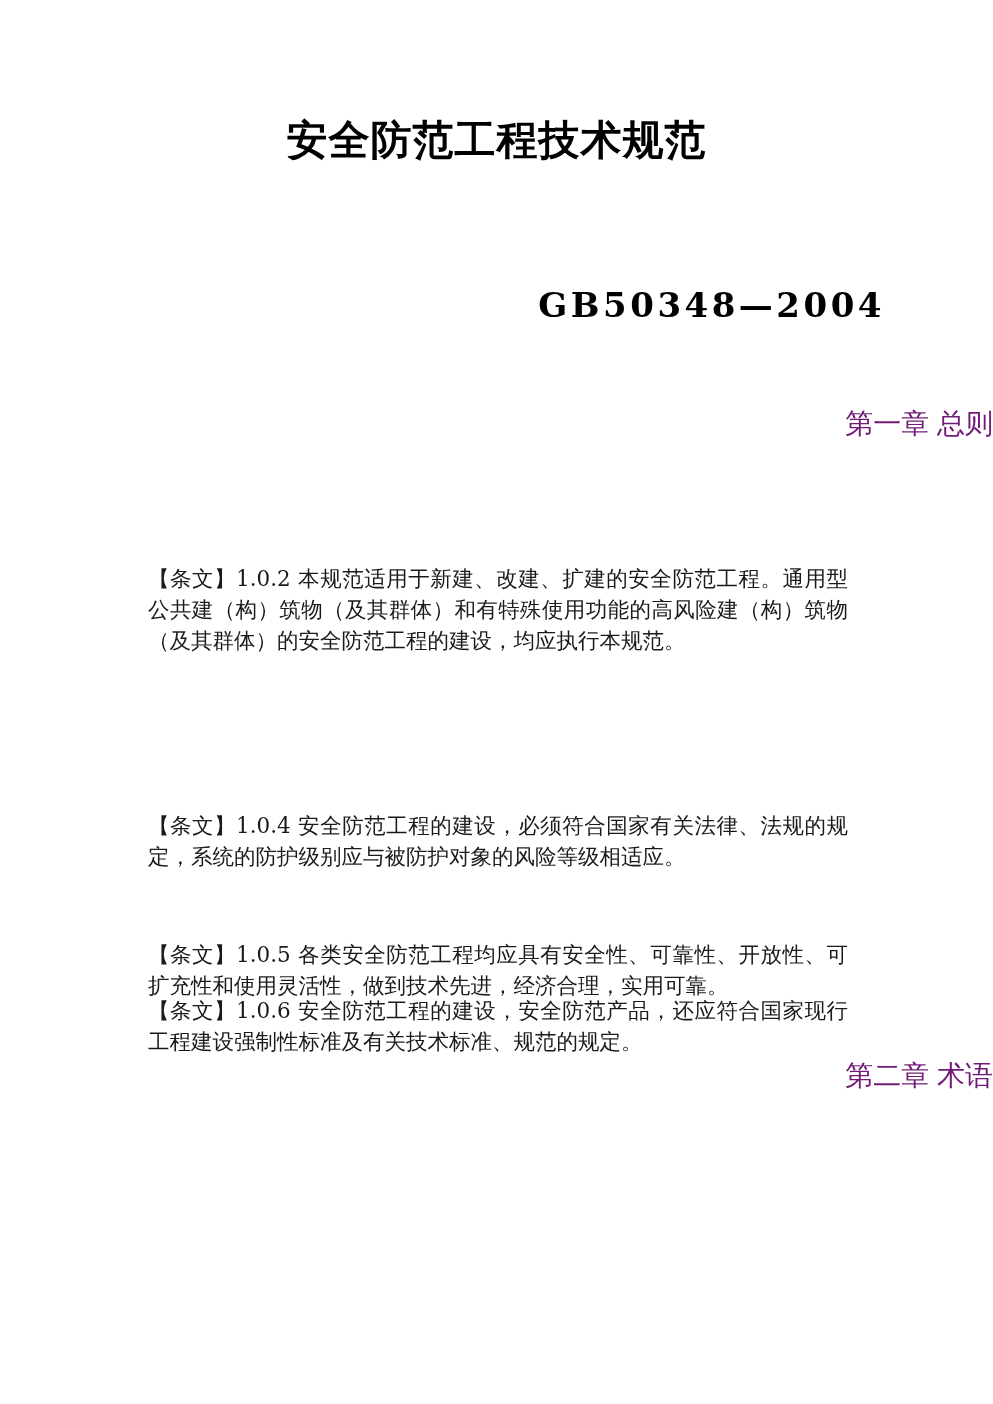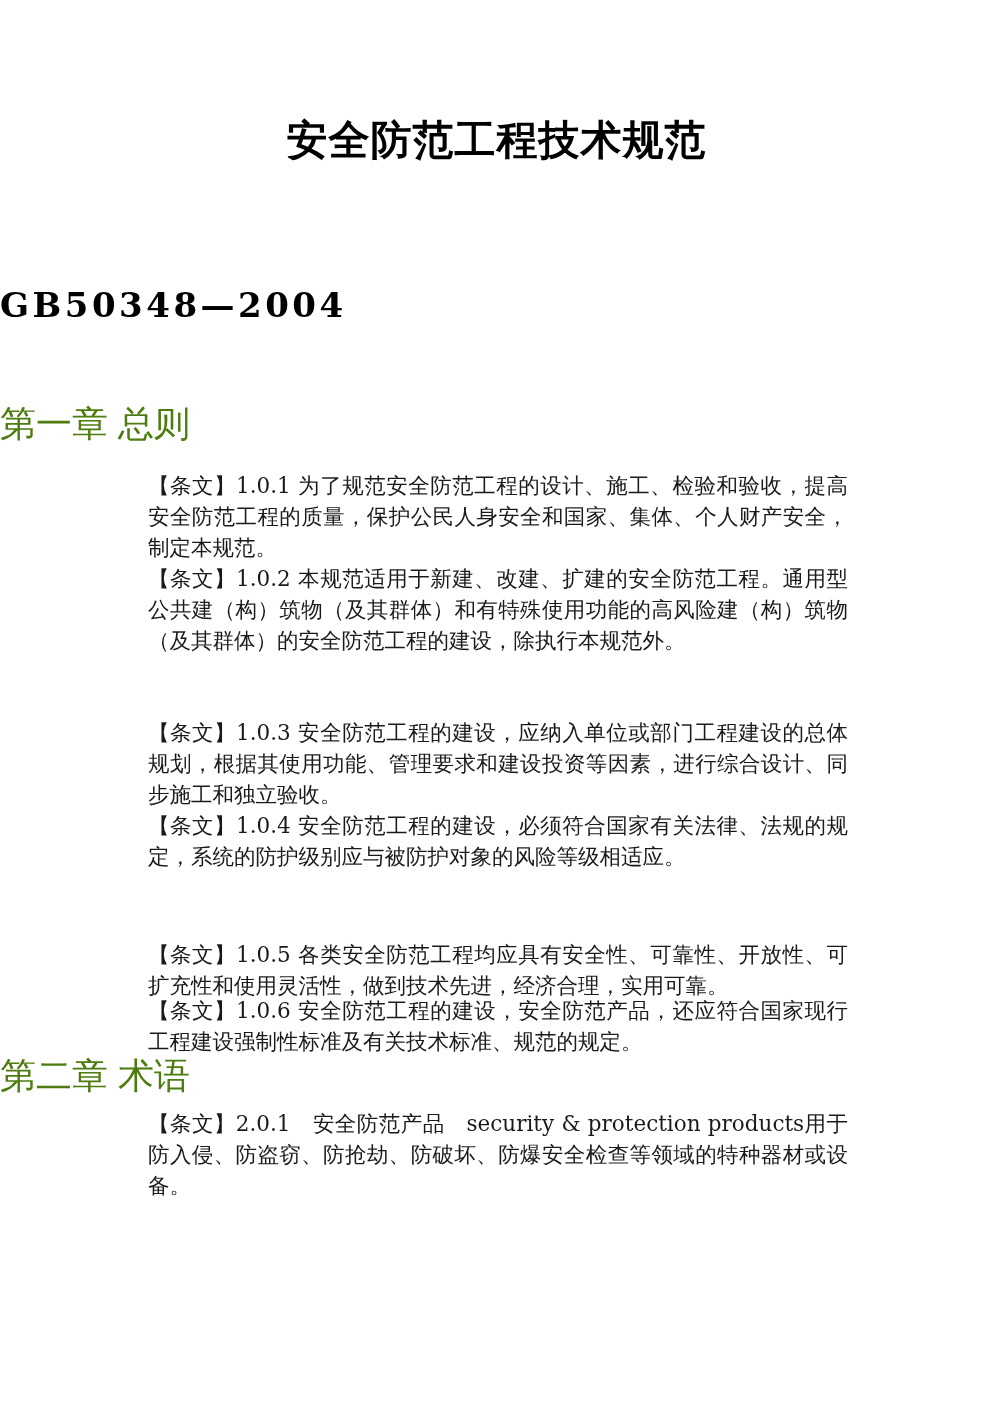--- a/index.html
+++ b/index.html
@@ -37,43 +37,43 @@
     color: #000000;
     white-space: nowrap;
   }
 
   
   .std-number {
     position: absolute;
     left: 0;
     top: 283px;
     width: 993px;
-    padding-right: 76px;
+    padding-right: 108px;
     box-sizing: border-box;
-    text-align: left;
+    text-align: right;
     font-family: "DejaVu Serif", "Liberation Serif", serif;
     font-weight: bold;
     font-size: 34px;
     line-height: 44px;
     letter-spacing: 3.5px;
     color: #000000;
     white-space: nowrap;
   }
 
   
   .chapter-heading {
     position: absolute;
     left: 0;
     width: 993px;
-    text-align: left;
+    text-align: right;
     font-family: "Liberation Sans", "DejaVu Sans", sans-serif;
     font-weight: normal;
-    font-size: 36px;
+    font-size: 28px;
     line-height: 38px;
-    color: #4d7c0f;
+    color: #701a75;
     white-space: nowrap;
   }
 
   #chapter-one-heading { top: 405px; }
   #chapter-two-heading { top: 1057px; }
 
   
   .body-block {
     position: absolute;
     left: 148px;
@@ -102,30 +102,27 @@
 <body>
 
 <div class="page">
 
   <div class="doc-title">安全防范工程技术规范</div>
 
   <div class="std-number">GB50348—2004</div>
 
   <div class="chapter-heading" id="chapter-one-heading">第一章  总则</div>
 
-  <div class="body-block" id="para-1-0-1">【条文】1.0.1 为了规范安全防范工程的设计、施工、检验和验收，提高安全防范工程的质量，保护公民人身安全和国家、集体、个人财产安全，制定本规范。</div>
 
-  <div class="body-block" id="para-1-0-2">【条文】1.0.2 本规范适用于新建、改建、扩建的安全防范工程。通用型公共建（构）筑物（及其群体）和有特殊使用功能的高风险建（构）筑物（及其群体）的安全防范工程的建设，除执行本规范外。</div>
+  <div class="body-block" id="para-1-0-2">【条文】1.0.2 本规范适用于新建、改建、扩建的安全防范工程。通用型公共建（构）筑物（及其群体）和有特殊使用功能的高风险建（构）筑物（及其群体）的安全防范工程的建设，均应执行本规范。</div>
 
-  <div class="body-block" id="para-1-0-3">【条文】1.0.3 安全防范工程的建设，应纳入单位或部门工程建设的总体规划，根据其使用功能、管理要求和建设投资等因素，进行综合设计、同步施工和独立验收。</div>
 
   <div class="body-block" id="para-1-0-4">【条文】1.0.4 安全防范工程的建设，必须符合国家有关法律、法规的规定，系统的防护级别应与被防护对象的风险等级相适应。</div>
 
   <div class="body-block" id="para-1-0-5">【条文】1.0.5 各类安全防范工程均应具有安全性、可靠性、开放性、可扩充性和使用灵活性，做到技术先进，经济合理，实用可靠。</div>
 
   <div class="body-block" id="para-1-0-6">【条文】1.0.6 安全防范工程的建设，安全防范产品，还应符合国家现行工程建设强制性标准及有关技术标准、规范的规定。</div>
 
   <div class="chapter-heading" id="chapter-two-heading">第二章  术语</div>
 
-  <div class="body-block" id="para-2-0-1">【条文】2.0.1　安全防范产品　security &amp; protection products用于防入侵、防盗窃、防抢劫、防破坏、防爆安全检查等领域的特种器材或设备。</div>
 
 
 </div>
 
 </body></html>

